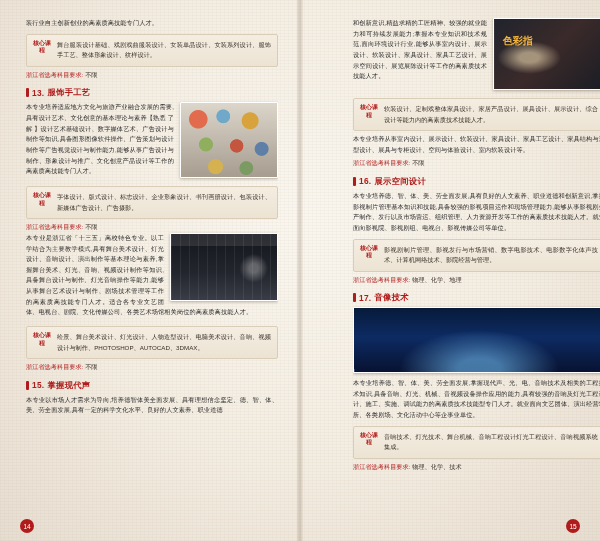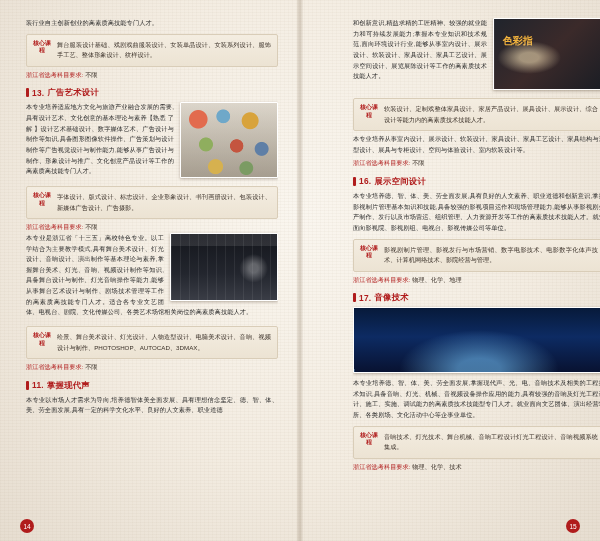--- a/index.html
+++ b/index.html
@@ -215,21 +215,21 @@
       <span>舞台服装设计基础、戏剧戏曲服装设计、女装单品设计、女装系列设计、服饰手工艺、整体形象设计、纹样设计。</span>
     </div>
     <p class="subline">
       <span class="lbl">浙江省选考科目要求:</span>
       <span>不限</span>
     </p>
 
     <div class="sec-title">
       <span class="bar"></span>
       <span class="txt">13.</span>
-      <span class="txt">广告艺术设计</span>
+      <span class="txt">服饰手工艺</span>
     </div>
     <div class="clearfix">
       <div class="photo" style="width:96px;height:74px;">
         <span class="inner img-crafts"></span>
       </div>
       <p class="para">本专业培养适应地方文化与旅游产业融合发展的需要,具有设计艺术、文化创意的基本理论与素养【熟悉 了解 】设计艺术基础设计、数字媒体艺术、广告设计与制作等知识,具备图形图像软件操作、广告策划与设计制作等广告视觉设计与制作能力,能够从事广告设计与制作、形象设计与推广、文化创意产品设计等工作的高素质高技能专门人才。</p>
     </div>
     <div class="callout">
       <span class="tag">核心课程</span>
       <span>字体设计、版式设计、标志设计、企业形象设计、书刊画册设计、包装设计、新媒体广告设计、广告摄影。</span>
@@ -249,21 +249,21 @@
       <span class="tag">核心课程</span>
       <span>绘景、舞台美术设计、灯光设计、人物造型设计、电脑美术设计、音响、视频设计与制作、PHOTOSHOP、AUTOCAD、3DMAX。</span>
     </div>
     <p class="subline">
       <span class="lbl">浙江省选考科目要求:</span>
       <span>不限</span>
     </p>
 
     <div class="sec-title">
       <span class="bar"></span>
-      <span class="txt">11.</span>
+      <span class="txt">15.</span>
       <span class="txt">掌握现代声</span>
     </div>
     <p class="para">本专业以市场人才需求为导向,培养德智体美全面发展、具有理想信念坚定、德、智、体、美、劳全面发展,具有一定的科学文化水平、良好的人文素养、职业道德</p>
   </div>
 
   <div class="col col-right">
 
     <div class="clearfix">
       <div class="photo" style="width:110px;height:70px;">
         <span class="inner img-poster">

